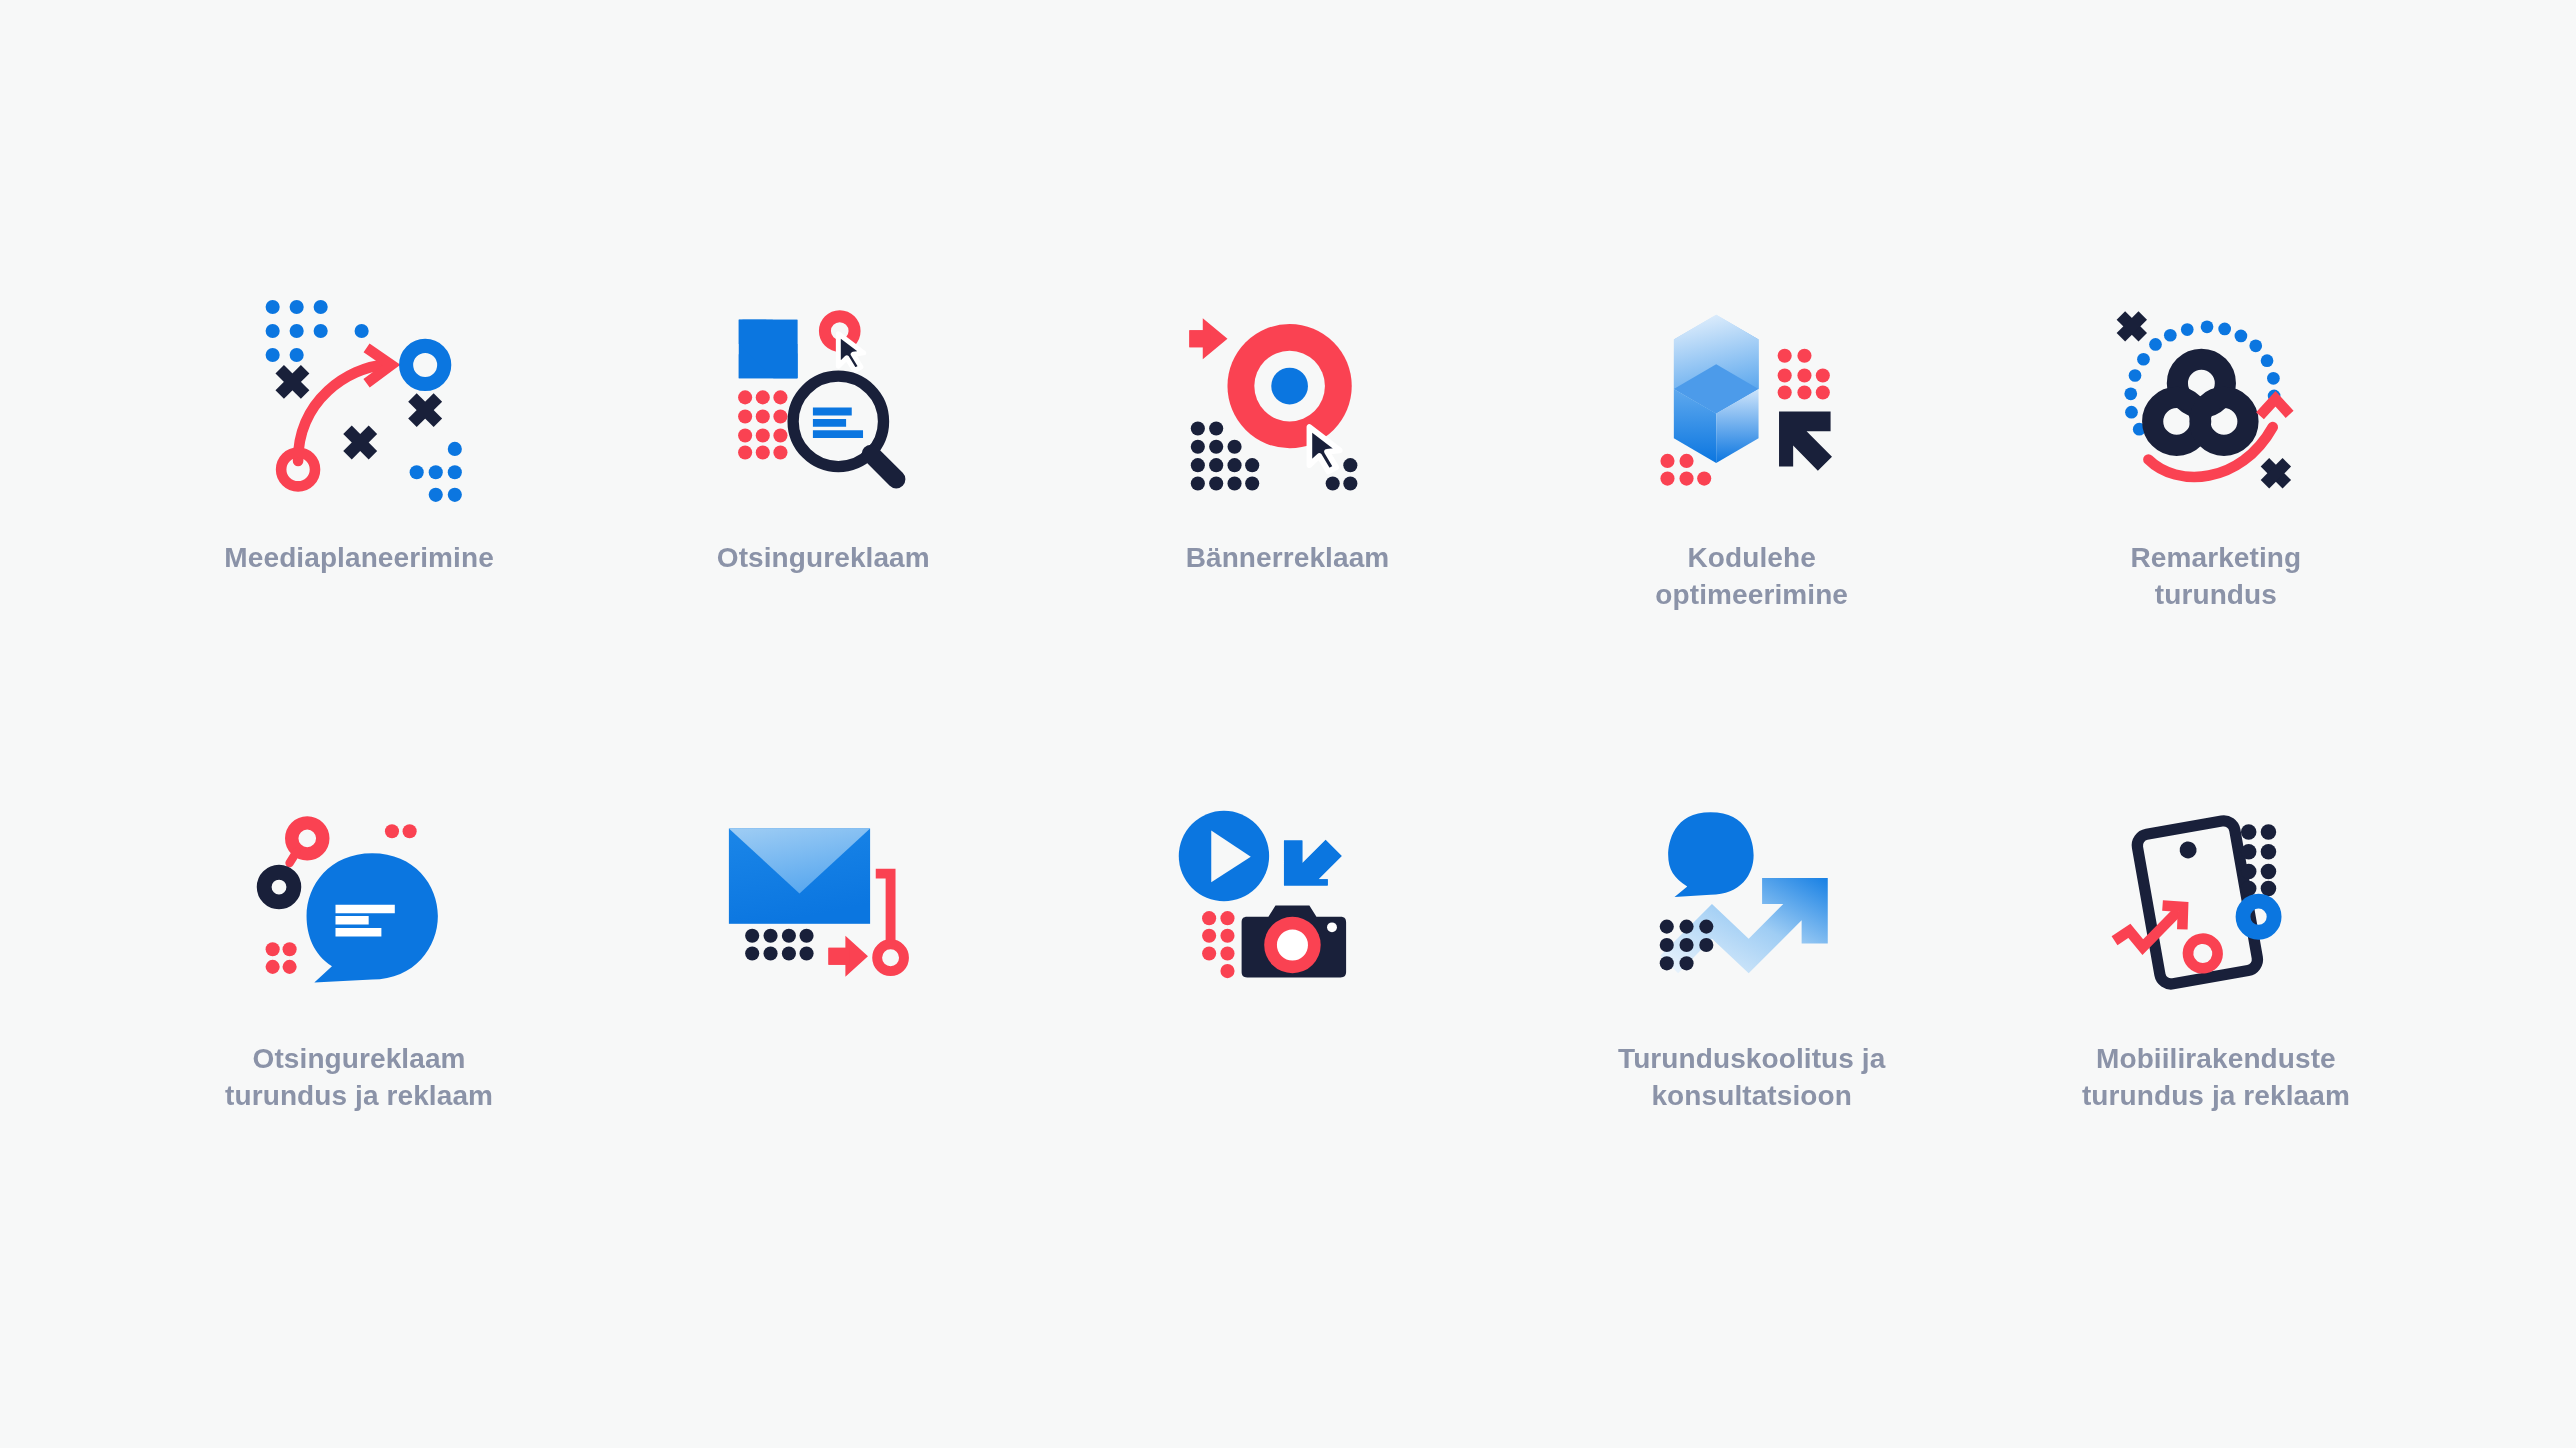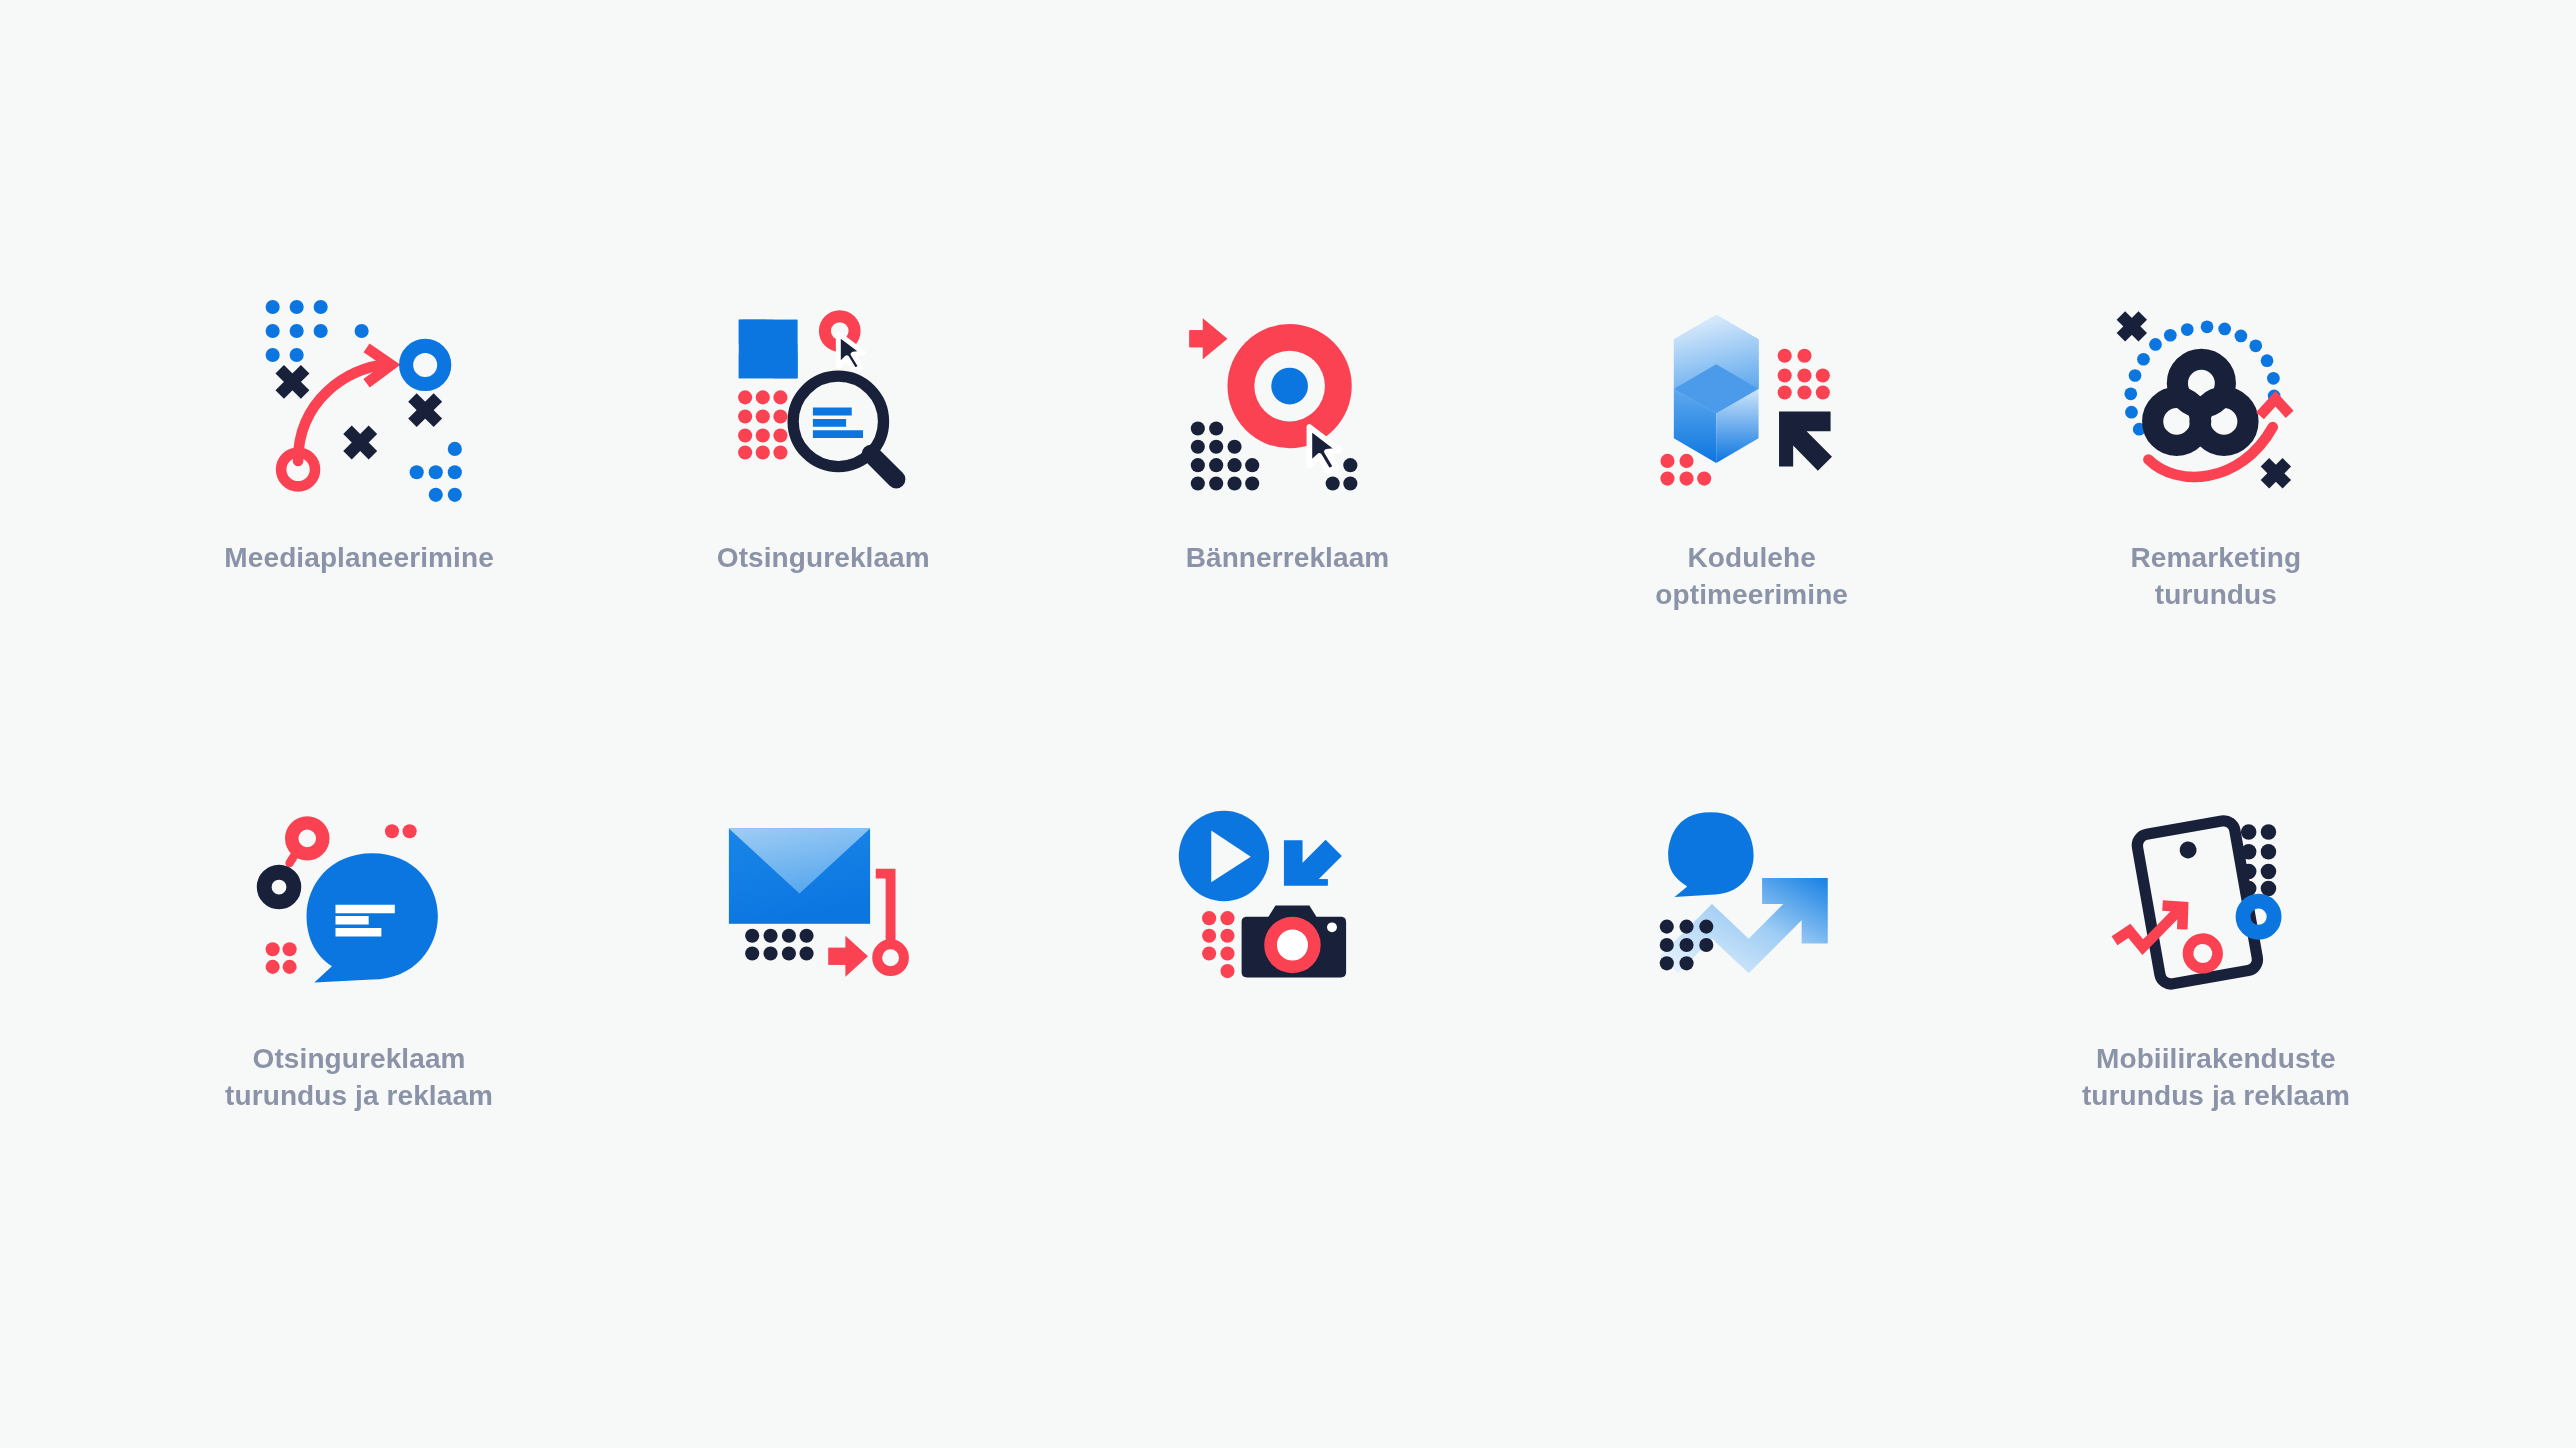--- a/index.html
+++ b/index.html
@@ -348,20 +348,22 @@
               <circle cx="73" cy="202" r="10"></circle>
               <circle cx="101" cy="202" r="10"></circle>
             <circle cx="45" cy="228" r="10"></circle>
               <circle cx="73" cy="228" r="10"></circle>
               <circle cx="101" cy="228" r="10"></circle>
             <circle cx="45" cy="254" r="10"></circle>
               <circle cx="73" cy="254" r="10"></circle>
           </g>
         </svg>
       </div>
+      <div class="label">Turunduskoolitus ja
+konsultatsioon</div>
     </div>
 
     <div class="cell">
       <div class="icon-wrap">
         <svg viewBox="0 0 330 330">
           <g transform="rotate(-10 140 160)">
             <rect x="68" y="60" width="140" height="215" rx="16" fill="none" stroke="#19203a" stroke-width="16"></rect>
             <circle cx="138" cy="92" r="12" fill="#19203a"></circle>
             <circle cx="133" cy="240" r="21" fill="none" stroke="#fa4252" stroke-width="15"></circle>
           </g>

